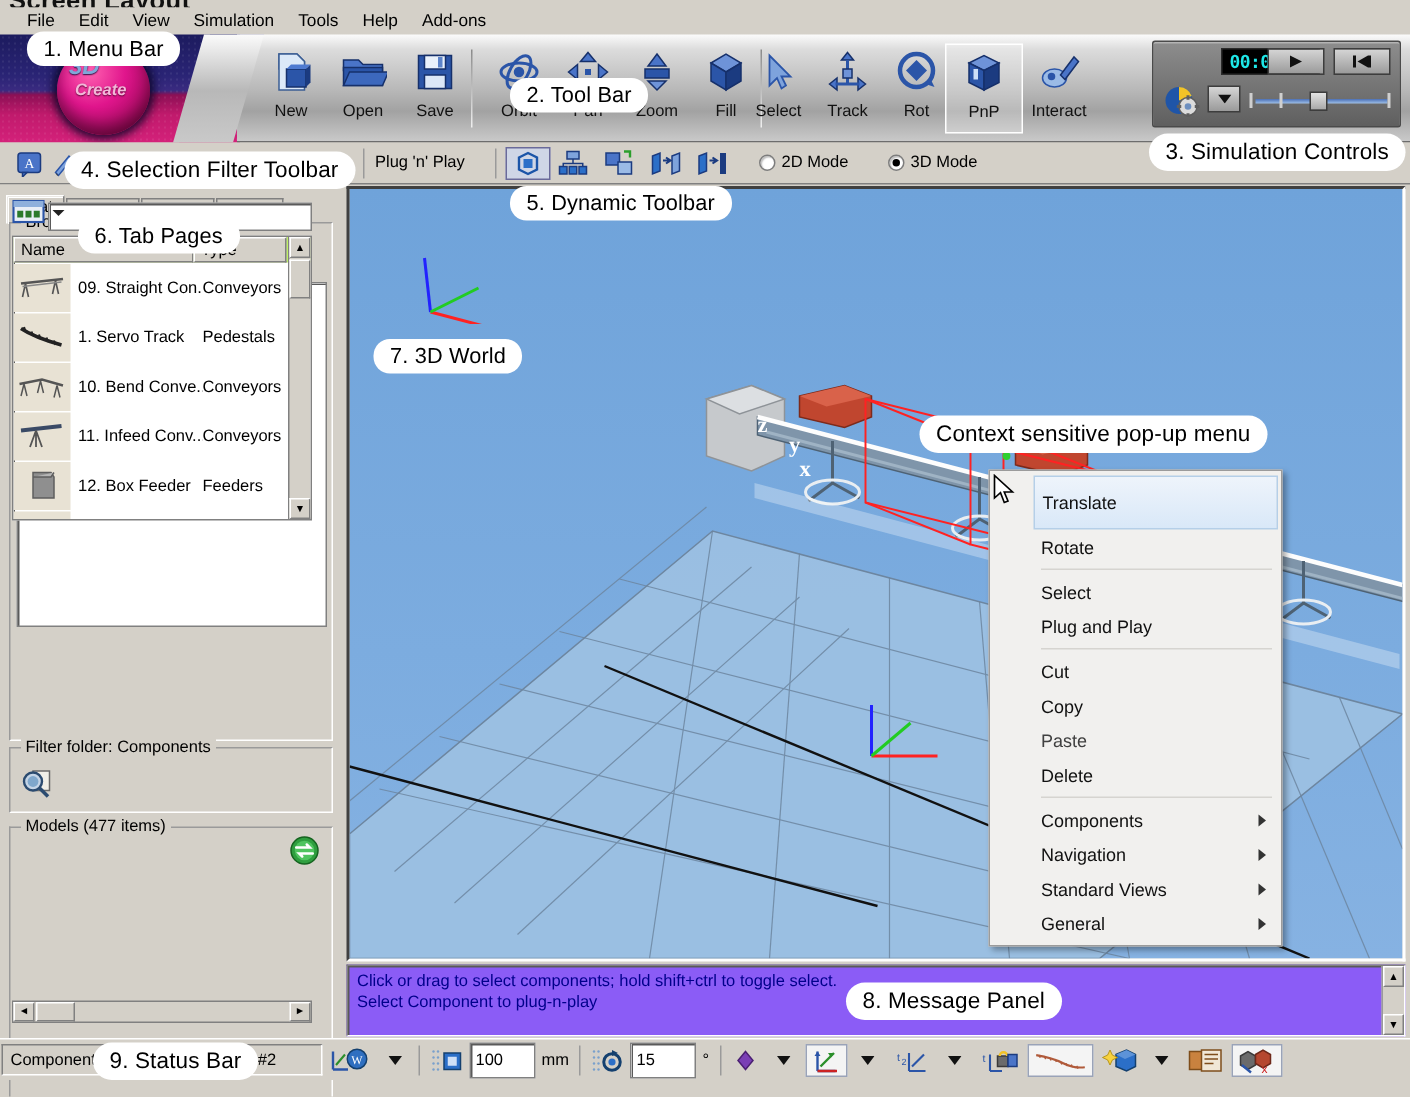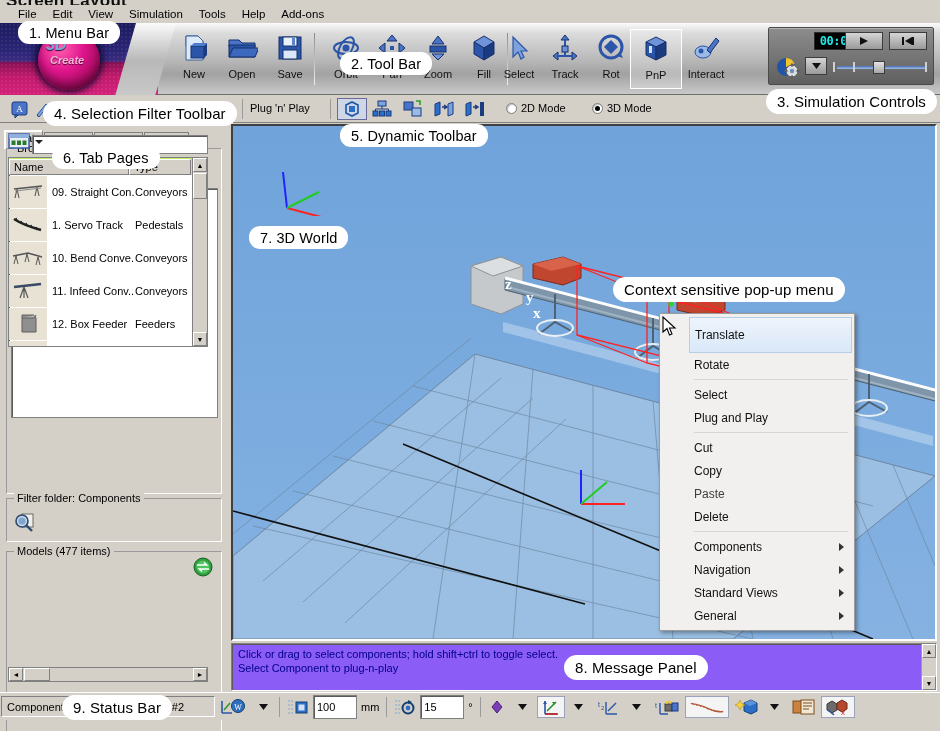--- a/index.html
+++ b/index.html
@@ -205,21 +205,21 @@
     font-size:11px; padding:1px 3px; outline:none; font-family:"Liberation Sans",sans-serif;
   }
   #modelsGroup { left:6px; top:428px; width:216px; height:250px; }
   #modelsToolRow { position:absolute; left:8px; top:8px; width:200px; height:22px; display:flex; align-items:center; gap:5px;}
   #refreshIcon { position:absolute; right:6px; top:6px; }
   #modelsList {
     position:absolute; left:8px; top:34px; width:200px; height:190px;
     background:#fff; border:1px solid #808080; box-shadow:inset 1px 1px 0 #5a5a5a;
     overflow:hidden;
   }
-  #listHeader { display:flex; height:17px; background:#bef264;align-items:flex-end; }
+  #listHeader { display:flex; height:17px; background:#bef264; }
   #listHeader .hc {
     border:1px solid; border-color:#fff #808080 #808080 #fff;
     font-size:11px; padding:1px 4px; display:flex; align-items:center;
     background:#d4d0c8; cursor:default;
   }
   #listHeader .hc.c1 { width:120px; }
   #listHeader .hc.c2 { width:62px; }
   .mrow { display:flex; height:33px; align-items:center; border-bottom:0; cursor:default;}
   .mrow .thumb {
     width:38px; height:32px; background:#e8e2d4; display:flex; align-items:center; justify-content:center;

